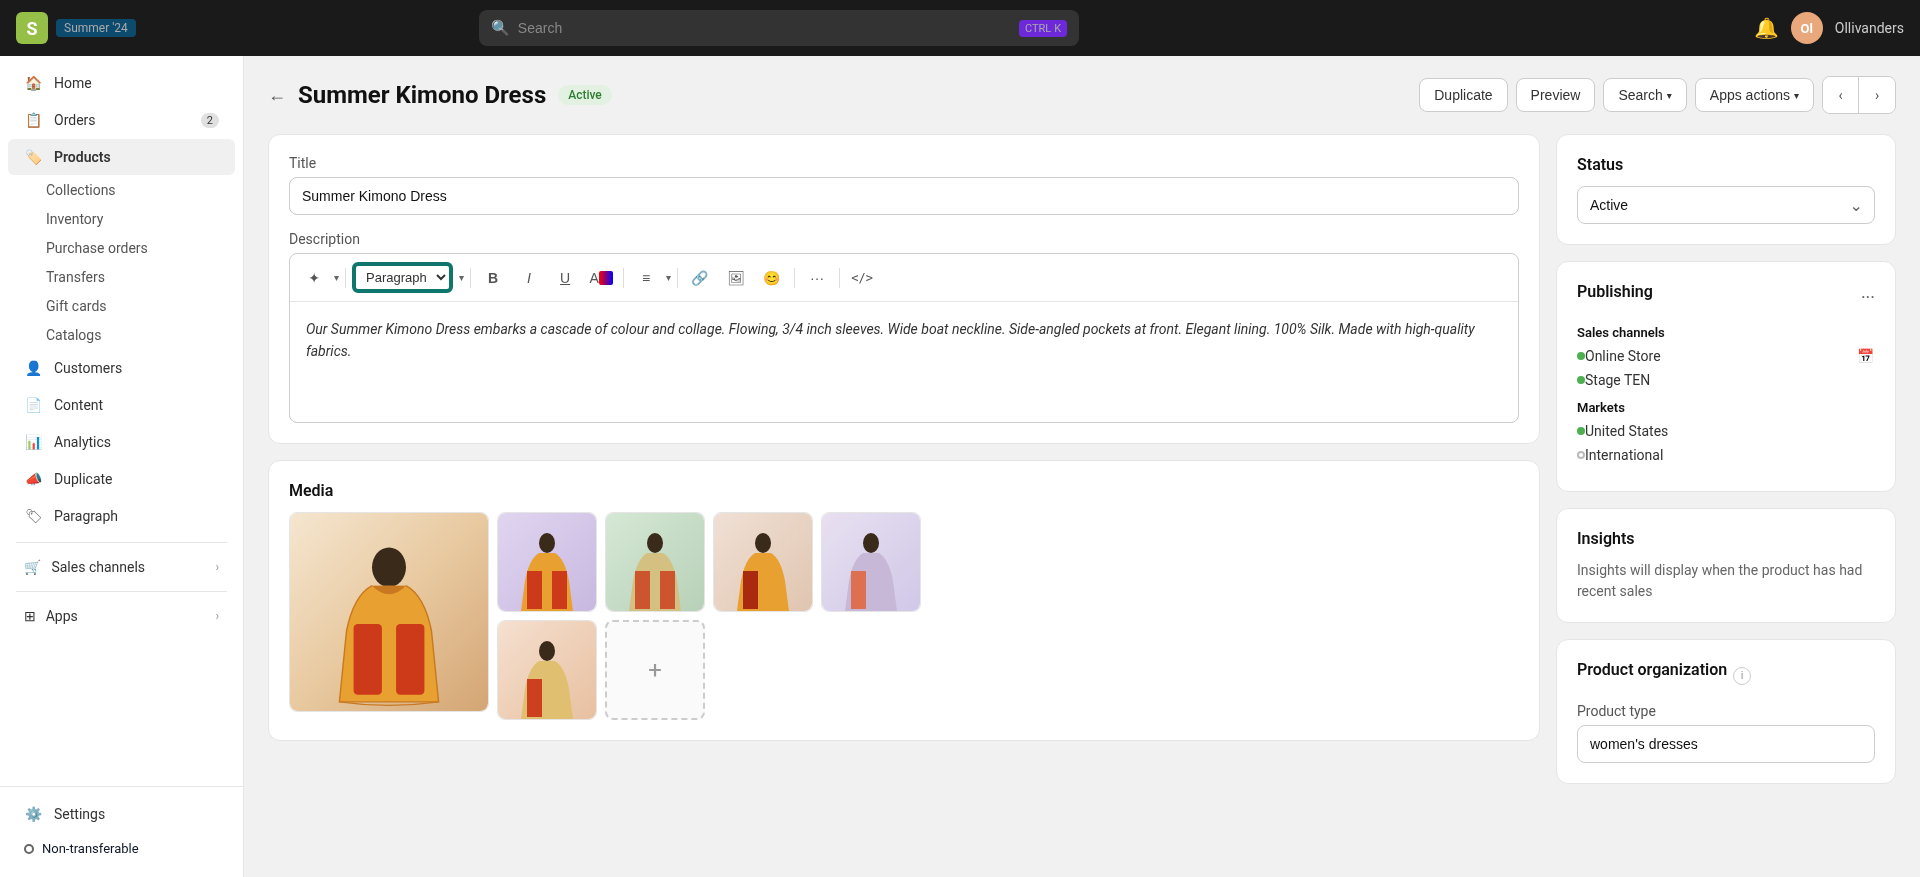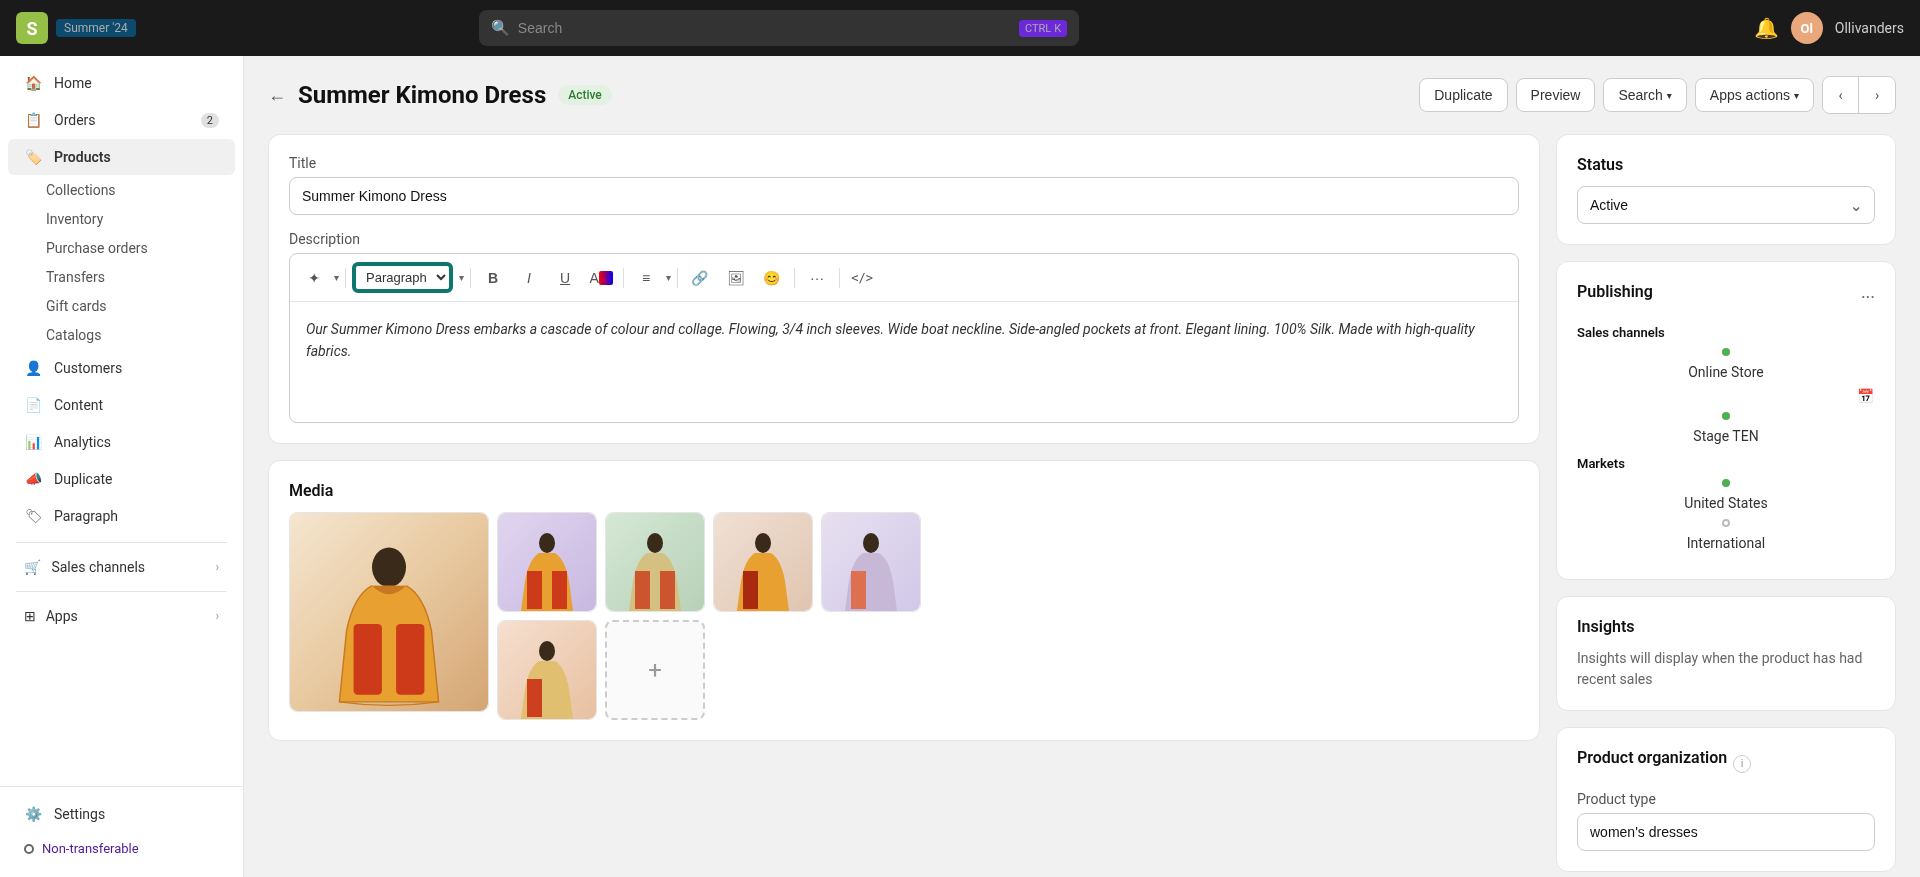--- a/index.html
+++ b/index.html
@@ -28,21 +28,21 @@
     .sidebar-nav { padding: 8px 0; flex: 1; }
     .sidebar-item { display: flex; align-items: center; gap: 10px; padding: 8px 16px; color: #333; font-size: 14px; cursor: pointer; border-radius: 6px; margin: 1px 8px; text-decoration: none; }
     .sidebar-item.active { background: #f0f0f0; font-weight: 600; }
     .sidebar-item .icon { width: 20px; height: 20px; display: flex; align-items: center; justify-content: center; color: #666; }
     .sidebar-badge { background: #e0e0e0; color: #333; font-size: 11px; padding: 1px 6px; border-radius: 10px; margin-left: auto; }
     .sidebar-sub-item { display: flex; align-items: center; padding: 6px 16px 6px 0; color: #555; font-size: 14px; cursor: pointer; border-radius: 6px; margin: 1px 8px 1px 46px; }
     .sidebar-divider { height: 1px; background: #e5e5e5; margin: 8px 16px; }
     .sidebar-item-with-arrow { display: flex; align-items: center; justify-content: space-between; padding: 8px 16px; color: #333; font-size: 14px; cursor: pointer; border-radius: 6px; margin: 1px 8px; }
     .sidebar-item-left { display: flex; align-items: center; gap: 10px; }
     .sidebar-bottom { padding: 8px 0 12px; border-top: 1px solid #e5e5e5; }
-    .non-transferable { display: flex; align-items: center; gap: 8px; padding: 8px 16px; color: #4c1d95; font-size: 13px; cursor: pointer; margin: 1px 8px; border-radius: 6px; }
+    .non-transferable { display: flex; align-items: center; gap: 8px; padding: 8px 16px; color: #0f172a; font-size: 13px; cursor: pointer; margin: 1px 8px; border-radius: 6px; }
     .nt-dot { width: 10px; height: 10px; border-radius: 50%; border: 2px solid #666; }
 
     
     .main-content { flex: 1; overflow-y: auto; padding: 20px 24px; background: #f1f1f1; }
     .page-header { display: flex; align-items: center; gap: 12px; margin-bottom: 20px; }
     .back-btn { color: #555; cursor: pointer; font-size: 18px; }
     .page-title { font-size: 24px; font-weight: 700; color: #111; }
     .active-badge { background: #e3f1e3; color: #2e7d32; font-size: 12px; padding: 3px 10px; border-radius: 20px; font-weight: 500; }
     .header-actions { display: flex; align-items: center; gap: 8px; margin-left: auto; }
     .btn { padding: 8px 14px; border-radius: 8px; font-size: 14px; cursor: pointer; font-weight: 500; border: 1px solid #ccc; background: #fff; color: #333; display: flex; align-items: center; gap: 4px; }
@@ -70,21 +70,21 @@
     .media-add { border: 2px dashed #ccc; border-radius: 8px; aspect-ratio: 1; display: flex; align-items: center; justify-content: center; cursor: pointer; color: #999; font-size: 24px; background: #fafafa; }
 
     
     .status-select { width: 100%; border: 1px solid #ccc; border-radius: 8px; padding: 10px 12px; font-size: 14px; color: #111; outline: none; background: #fff; appearance: none; cursor: pointer; }
     .select-wrapper { position: relative; }
     .select-wrapper::after { content: '⌄'; position: absolute; right: 12px; top: 50%; transform: translateY(-50%); color: #666; pointer-events: none; }
 
     
     .publishing-header { display: flex; align-items: center; justify-content: space-between; margin-bottom: 12px; }
     .more-btn { color: #666; cursor: pointer; font-size: 18px; }
-    .channel-item { display: flex; align-items: center; gap: 8px; font-size: 14px; color: #333; margin-bottom: 8px; flex-direction: column; }
+    .channel-item { display: flex; align-items: center; font-size: 14px; color: #333; margin-bottom: 8px; }
     .dot-green { width: 8px; height: 8px; border-radius: 50%; background: #4caf50; flex-shrink: 0; }
     .dot-empty { width: 8px; height: 8px; border-radius: 50%; border: 2px solid #bbb; flex-shrink: 0; }
     .section-label { font-size: 13px; font-weight: 600; color: #111; margin-bottom: 8px; }
     .channel-icon { margin-left: auto; color: #999; font-size: 14px; }
 
     
     .insights-text { font-size: 14px; color: #666; line-height: 1.5; }
 
     
     .org-label { font-size: 14px; color: #555; margin-bottom: 6px; margin-top: 12px; }

